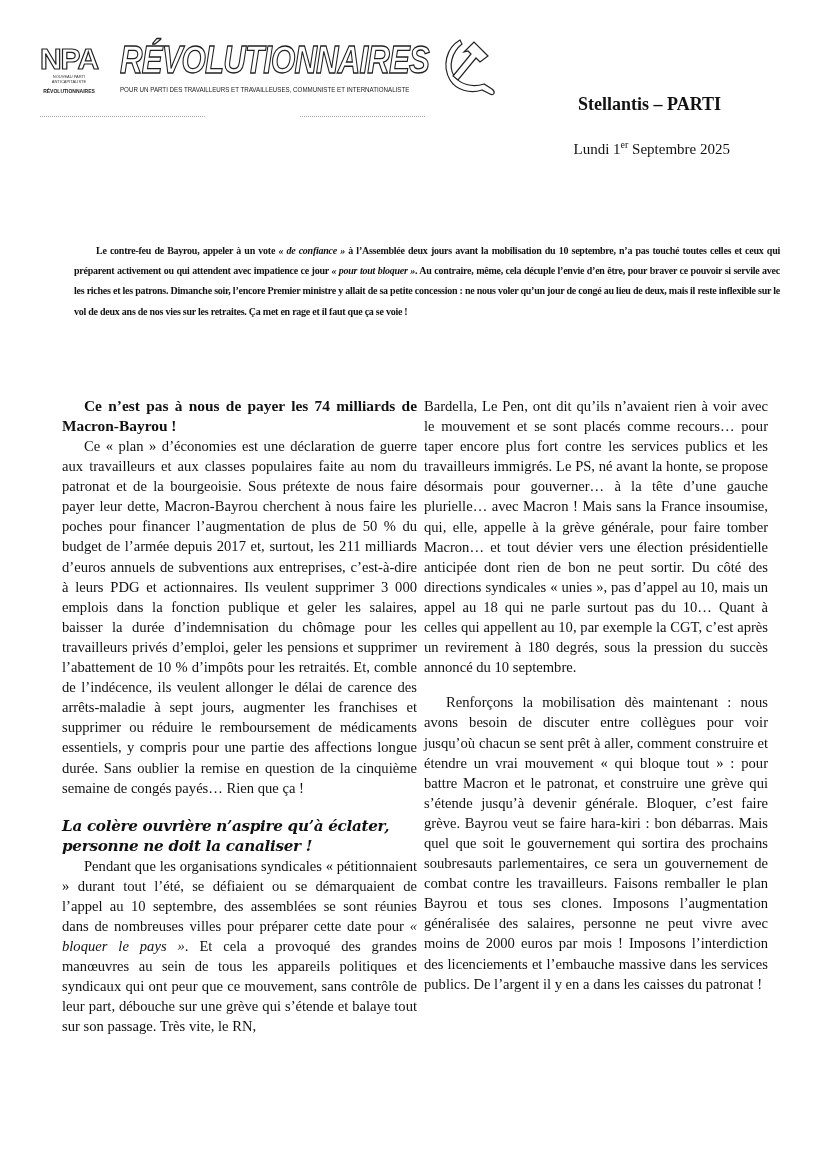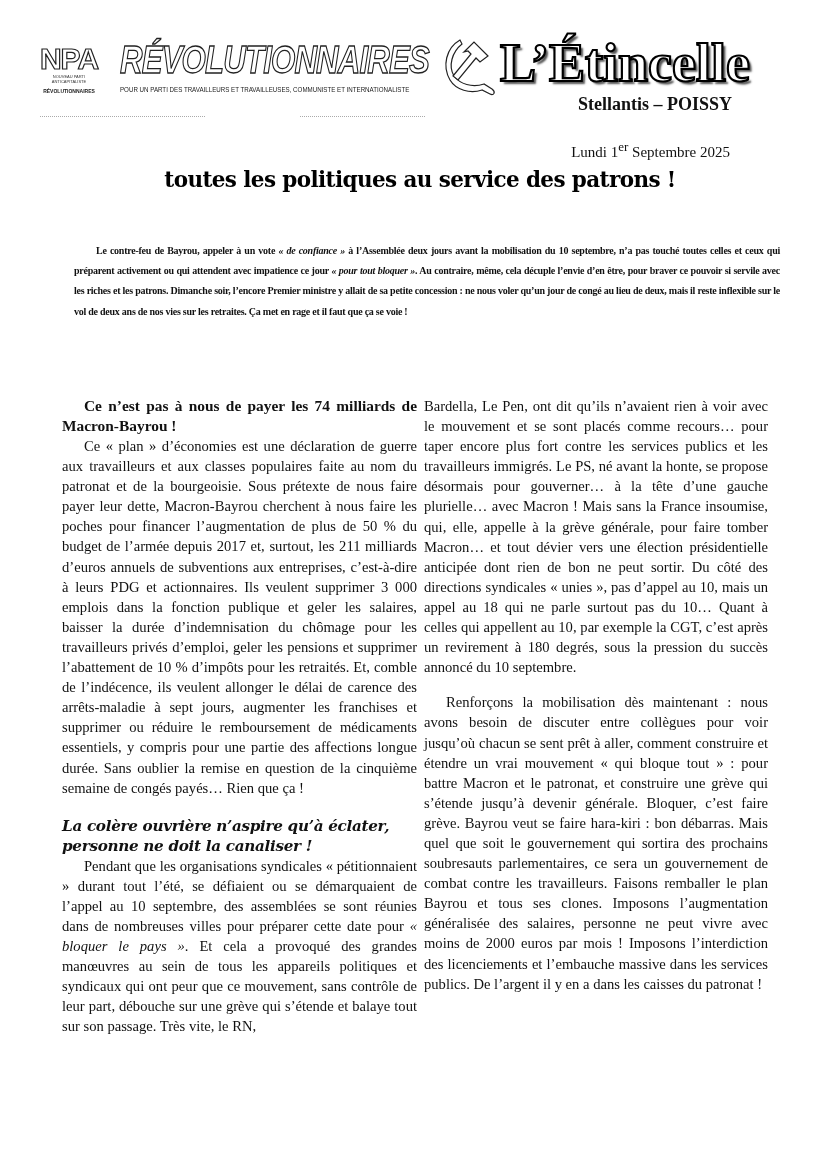--- a/index.html
+++ b/index.html
@@ -27,21 +27,21 @@
   }
   .dotline { position: absolute; top: 116px; height: 0; border-top: 1px dotted #aaa; }
   .sickle { position: absolute; left: 440px; top: 34px; width: 60px; height: 66px; }
   .etincelle {
     position: absolute; left: 500px; top: 28px; font-family: "Liberation Serif", serif; font-weight: bold;
     font-size: 54px; line-height: 70px; color: #fff; -webkit-text-stroke: 2.2px #000;
     text-shadow: 3px 3px 2px #555; white-space: nowrap; letter-spacing: 0px;
   }
   .location { position: absolute; left: 578px; top: 94px; font-size: 18px; font-weight: bold; color: #111; white-space: nowrap; }
   .date { position: absolute; right: 59px; top: 139px; font-size: 15px; color: #111; white-space: nowrap; }
-  .date sup { font-size: 13px; }
+  .date sup { font-size: 10px; }
   .headline {
     position: absolute; left: 60px; top: 166px; width: 720px; text-align: center;
     font-family: "DejaVu Serif", serif; font-weight: bold; font-size: 21.5px; line-height: 28px;
     letter-spacing: -0.6px; color: #000;
   }
   .intro {
     position: absolute; left: 62px; top: 241px; width: 706px; font-weight: bold; font-size: 10px;
     line-height: 20.2px; text-align: justify; text-indent: 22px; letter-spacing: -0.25px; margin-left: 12px;
   }
   .intro i { font-weight: bold; font-style: italic; }
@@ -76,28 +76,26 @@
   </div>
 
   <div class="dotline" style="left:40px; width:165px;"></div>
   <div class="dotline" style="left:300px; width:125px;"></div>
 
   <svg class="sickle" viewBox="0 0 60 66">
     <path d="M20 6 C6 14 2 32 10 46 C16 56 30 60 42 56 L50 60 C54 62 56 58 52 55 L44 50 C32 54 20 50 14 42 C8 32 12 18 22 10 Z" fill="#fff" stroke="#222" stroke-width="1.2"></path>
     <path d="M24 18 L34 8 L48 22 L40 28 L36 24 L18 46 L13 42 L31 20 L28 17 Z" fill="#fff" stroke="#222" stroke-width="1.2"></path>
   </svg>
 
-  <div class="etincelle">L’Étincelle</div>
-  <div class="location">Stellantis – POISSY</div>
+  <div class="location">Stellantis – PARTI</div>
 
   <div class="date"><span>Lundi 1</span><sup>er</sup><span> Septembre 2025</span></div>
 </div>
 
 <div class="headline">
-  <div>toutes les politiques au service des patrons !</div>
 </div>
 
 <div class="intro"><span>Le contre-feu de Bayrou, appeler à un vote </span><i>« de confiance »</i><span> à l’Assemblée deux jours avant la mobilisation du 10 septembre, n’a pas touché toutes celles et ceux qui préparent activement ou qui attendent avec impatience ce jour </span><i>« pour tout bloquer »</i><span>. Au contraire, même, cela décuple l’envie d’en être, pour braver ce pouvoir si servile avec les riches et les patrons. Dimanche soir, l’encore Premier ministre y allait de sa petite concession : ne nous voler qu’un jour de congé au lieu de deux, mais il reste inflexible sur le vol de deux ans de nos vies sur les retraites. Ça met en rage et il faut que ça se voie !</span></div>
 
 <div class="col col-left">
   <div class="sec-title-plain">Ce n’est pas à nous de payer les 74 milliards de Macron-Bayrou !</div>
   <p>Ce « plan » d’économies est une déclaration de guerre aux travailleurs et aux classes populaires faite au nom du patronat et de la bourgeoisie. Sous prétexte de nous faire payer leur dette, Macron-Bayrou cherchent à nous faire les poches pour financer l’augmentation de plus de 50 % du budget de l’armée depuis 2017 et, surtout, les 211 milliards d’euros annuels de subventions aux entreprises, c’est-à-dire à leurs PDG et actionnaires. Ils veulent supprimer 3 000 emplois dans la fonction publique et geler les salaires, baisser la durée d’indemnisation du chômage pour les travailleurs privés d’emploi, geler les pensions et supprimer l’abattement de 10 % d’impôts pour les retraités. Et, comble de l’indécence, ils veulent allonger le délai de carence des arrêts-maladie à sept jours, augmenter les franchises et supprimer ou réduire le remboursement de médicaments essentiels, y compris pour une partie des affections longue durée. Sans oublier la remise en question de la cinquième semaine de congés payés… Rien que ça !</p>
   <div class="gap"></div>
   <div class="sec-title-italic">La colère ouvrière n’aspire qu’à éclater, personne ne doit la canaliser !</div>
   <p><span>Pendant que les organisations syndicales « pétitionnaient » durant tout l’été, se défiaient ou se démarquaient de l’appel au 10 septembre, des assemblées se sont réunies dans de nombreuses villes pour préparer cette date pour </span><i>« bloquer le pays »</i><span>. Et cela a provoqué des grandes manœuvres au sein de tous les appareils politiques et syndicaux qui ont peur que ce mouvement, sans contrôle de leur part, débouche sur une grève qui s’étende et balaye tout sur son passage. Très vite, le RN,</span></p>

